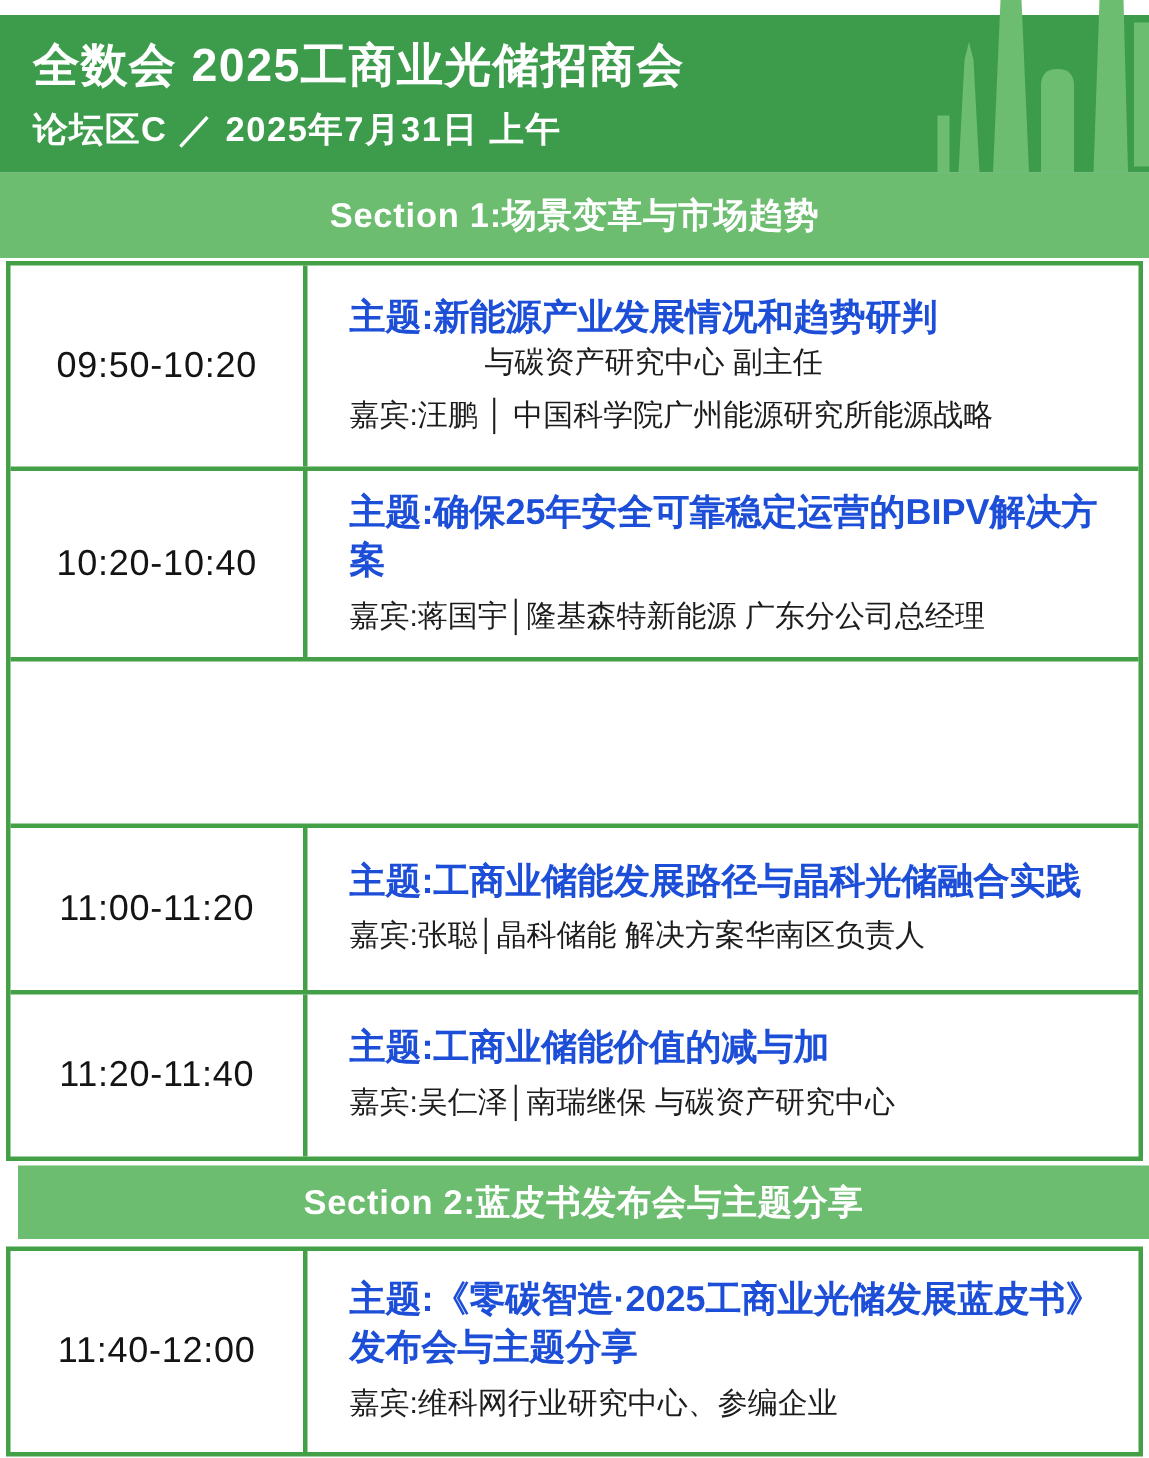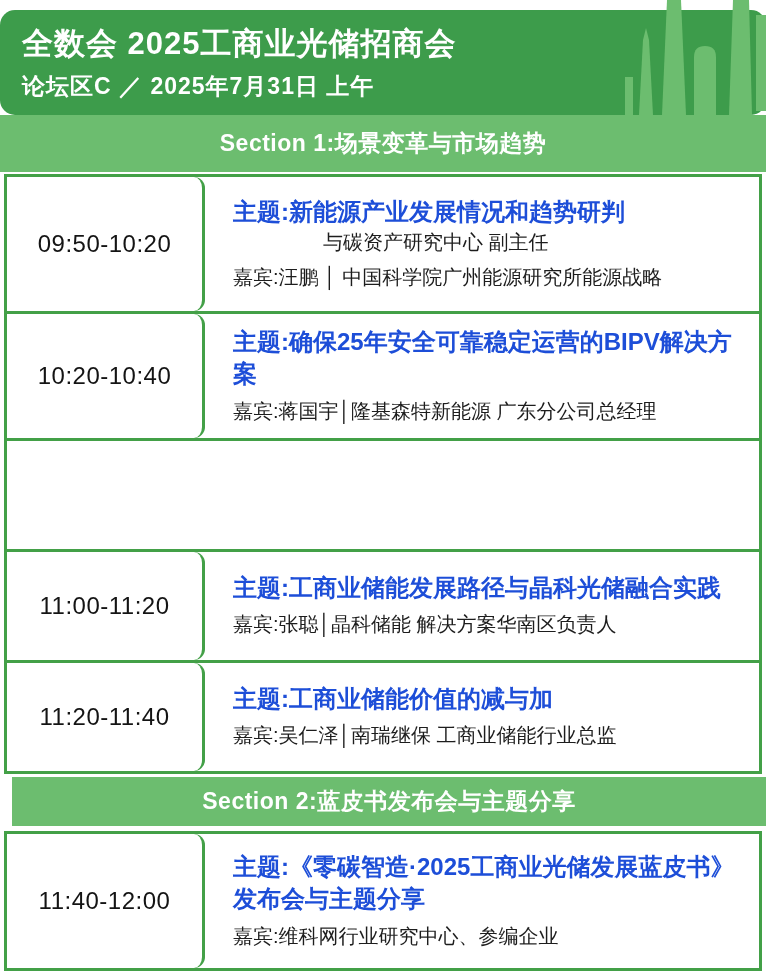--- a/index.html
+++ b/index.html
@@ -15,21 +15,20 @@
   }
 
   
   .header {
     position: relative;
     margin-top: 10px;
     height: 105px;
     background: #3d9c4b;
     padding: 17px 0 0 22px;
     overflow: visible;
-    border-radius: 15px;
   }
   .header-title {
     color: #ffffff;
     font-size: 31px;
     font-weight: 700;
     letter-spacing: 1px;
     line-height: 1.1;
     position: relative;
     z-index: 2;
   }
@@ -80,21 +79,20 @@
   .time-cell {
     width: 198px;
     flex: 0 0 198px;
     border-right: 3px solid #43a047;
     display: flex;
     align-items: center;
     justify-content: center;
     font-size: 24px;
     color: #141414;
     letter-spacing: 0.5px;
-    border-radius: 11px;
   }
   .detail-cell {
     flex: 1;
     display: flex;
     flex-direction: column;
     justify-content: center;
     padding: 12px 16px 12px 28px;
   }
   .topic-line {
     font-size: 24px;
@@ -165,21 +163,21 @@
       <div class="detail-cell">
         <div class="topic-line">主题:工商业储能发展路径与晶科光储融合实践</div>
         <div class="guest-line">嘉宾:张聪│晶科储能 解决方案华南区负责人</div>
       </div>
     </div>
 
     <div class="row">
       <div class="time-cell">11:20-11:40</div>
       <div class="detail-cell">
         <div class="topic-line">主题:工商业储能价值的减与加</div>
-        <div class="guest-line">嘉宾:吴仁泽│南瑞继保 工商业储能行业总监</div>
+        <div class="guest-line">嘉宾:吴仁泽│南瑞继保 与碳资产研究中心</div>
       </div>
     </div>
 
   </div>
 
   <div class="section-bar s2">
     <span>Section 2:蓝皮书发布会与主题分享</span>
   </div>
 
   <div class="agenda-table t2">

